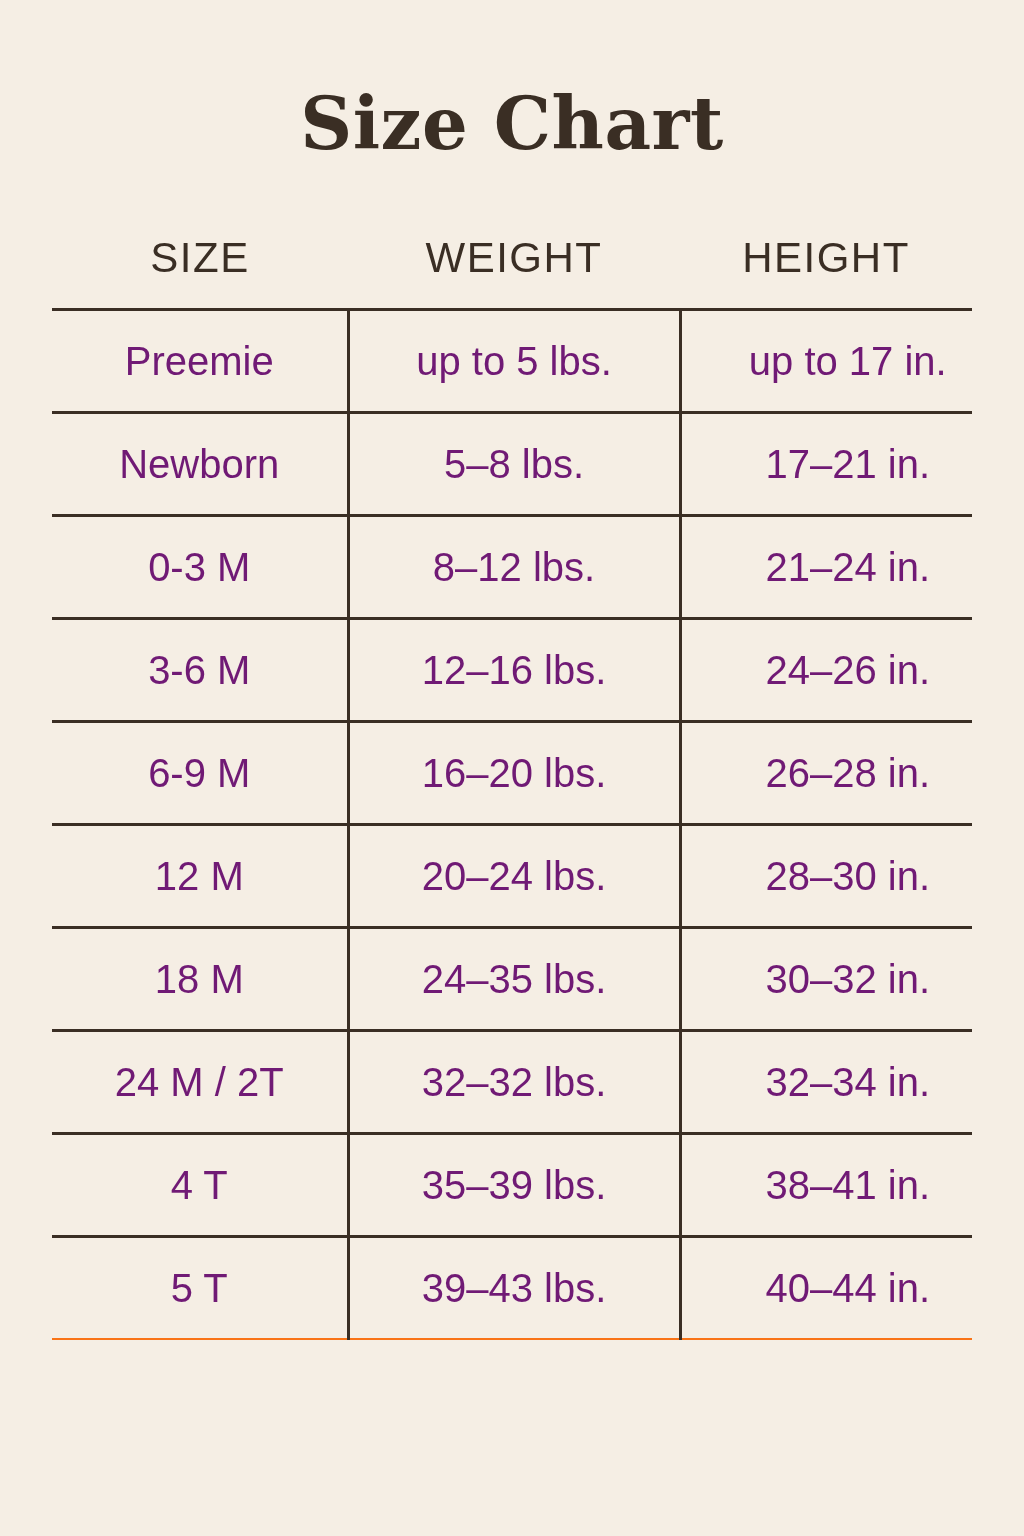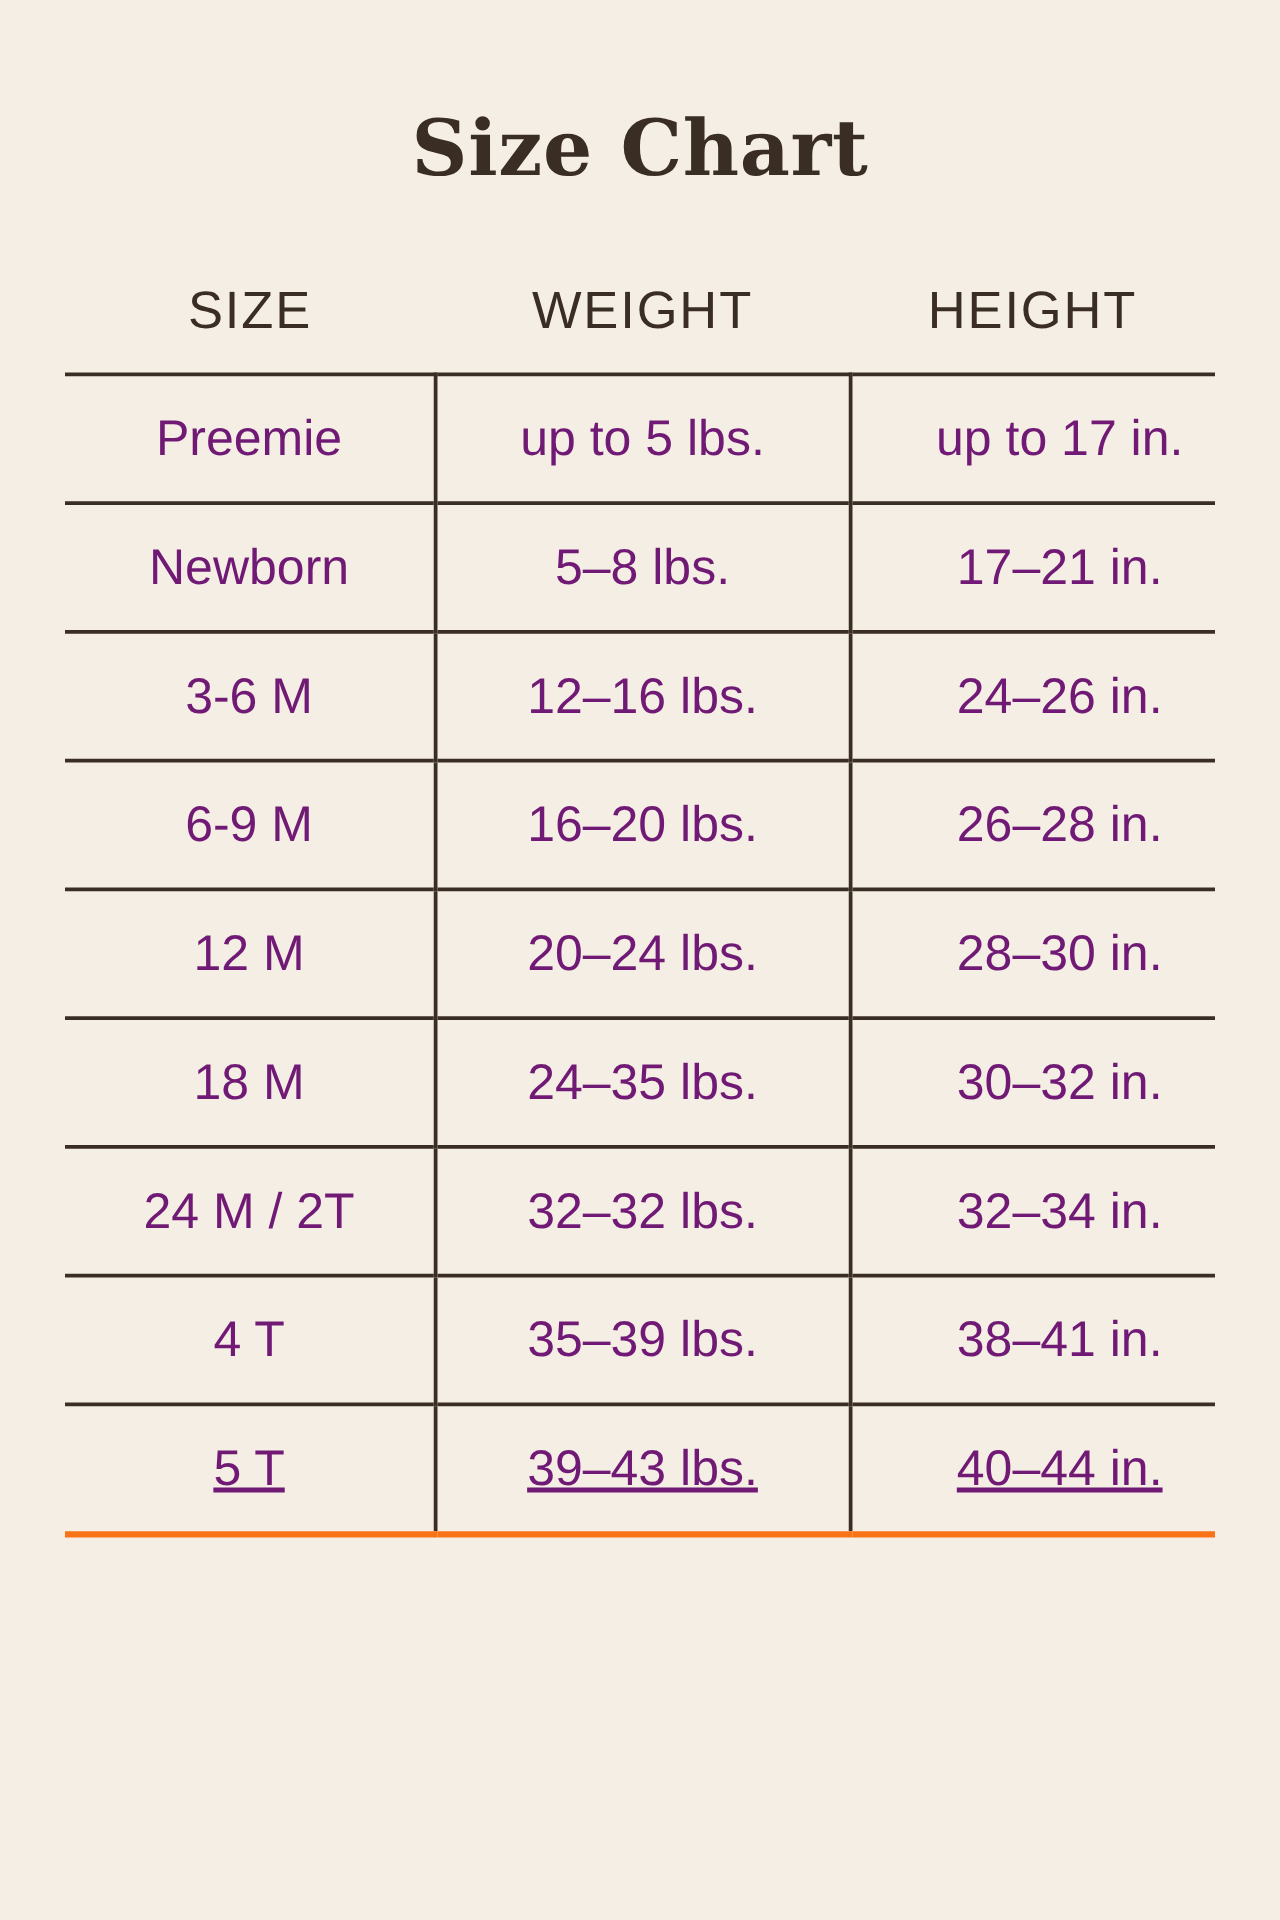--- a/index.html
+++ b/index.html
@@ -16,21 +16,21 @@
   }
   .page {
     position: relative;
     width: 1024px;
     height: 1536px;
     box-sizing: border-box;
   }
   .title {
     font-family: "DejaVu Serif", serif;
     font-weight: 700;
-    font-size: 62px;
+    font-size: 72px;
     line-height: 1;
     text-align: center;
     color: #3a2e24;
     padding-top: 88px;
     letter-spacing: 0.5px;
   }
   table.size-chart {
     width: 920px;
     margin: 0 auto;
     margin-top: 74px;
@@ -61,22 +61,21 @@
     height: 100px;
     border-top: 3px solid #3a2e24;
     border-right: 3px solid #3a2e24;
     padding: 0;
   }
   table.size-chart tbody td:last-child {
     border-right: none;
     padding-left: 42px;
   }
   table.size-chart tbody tr:last-child td {
-    border-bottom: 5px solid #f97316;
-    text-decoration: underline;
+    border-bottom: 2px solid #f97316;
   }
   .cellwrap {
     display: block;
     line-height: 1;
     white-space: nowrap;
   }
 </style>
 </head>
 <body>
 
@@ -115,20 +114,31 @@
           </td>
         <td>
             <span class="cellwrap">5–8 lbs.</span>
           </td>
         <td>
             <span class="cellwrap">17–21 in.</span>
           </td>
       </tr>
       <tr>
         <td>
+            <span class="cellwrap">0-3 M</span>
+          </td>
+        <td>
+            <span class="cellwrap">8–12 lbs.</span>
+          </td>
+        <td>
+            <span class="cellwrap">21–24 in.</span>
+          </td>
+      </tr>
+      <tr>
+        <td>
             <span class="cellwrap">3-6 M</span>
           </td>
         <td>
             <span class="cellwrap">12–16 lbs.</span>
           </td>
         <td>
             <span class="cellwrap">24–26 in.</span>
           </td>
       </tr>
       <tr>

